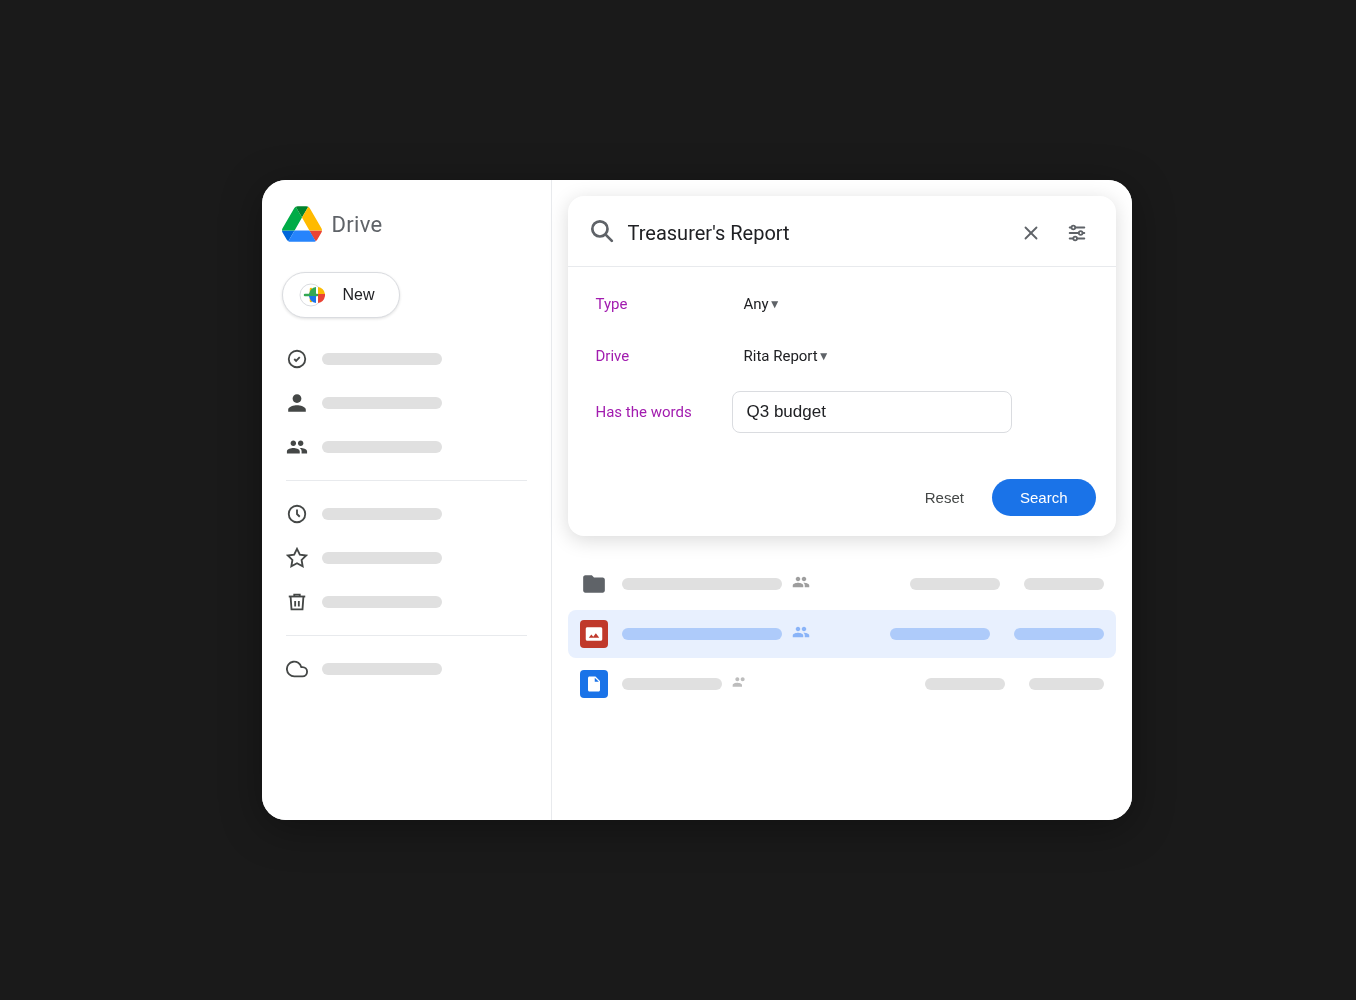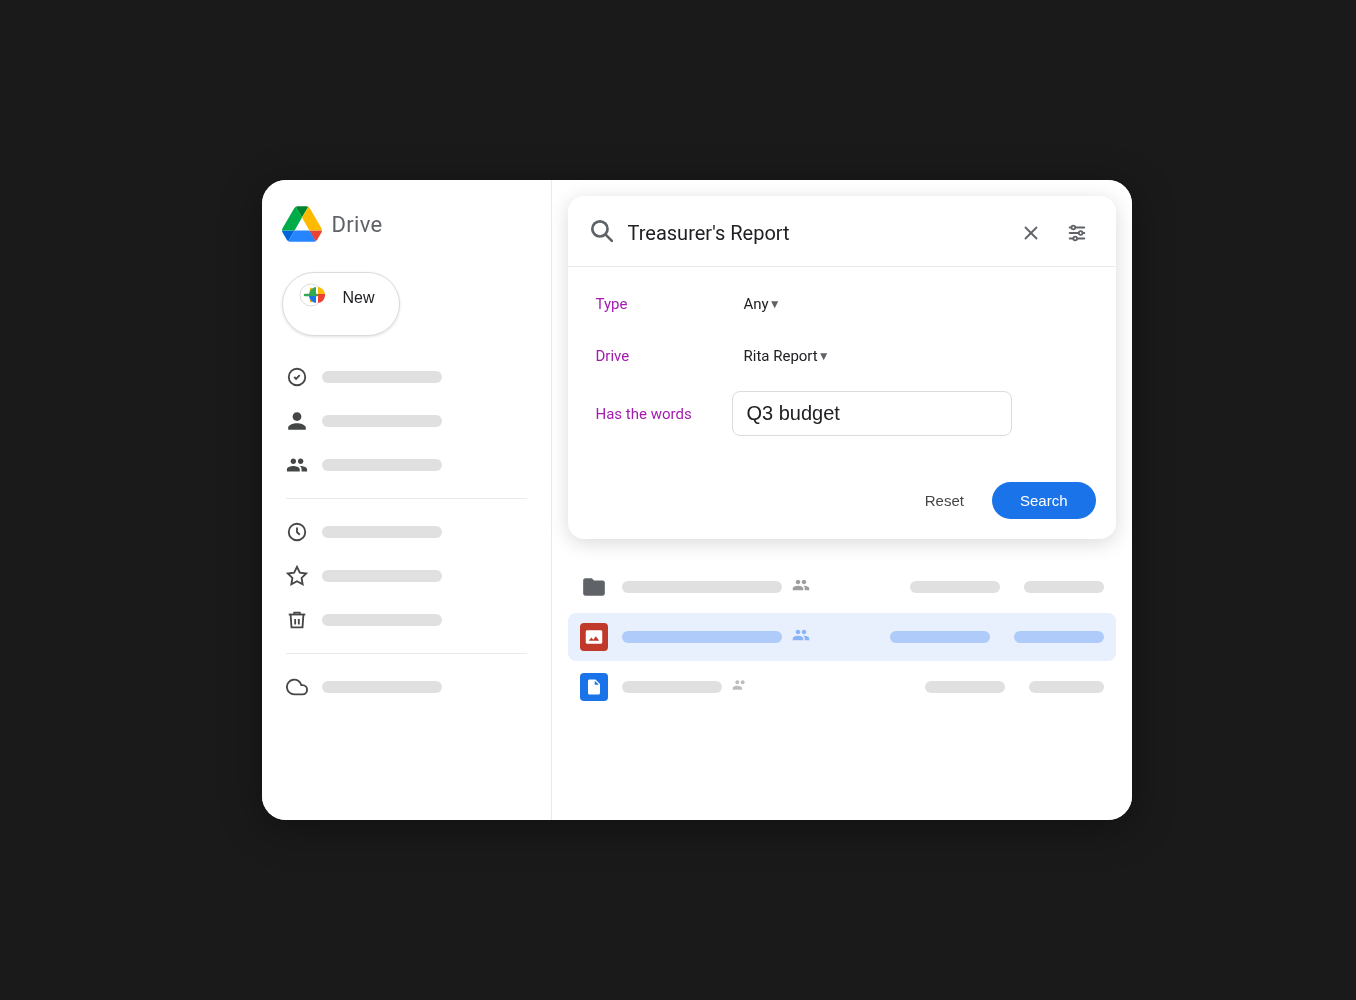--- a/index.html
+++ b/index.html
@@ -49,26 +49,26 @@
 
     .drive-title {
       font-size: 22px;
       color: #5f6368;
       font-weight: 400;
       letter-spacing: 0.3px;
     }
 
     .new-btn {
       display: flex;
-      align-items: flex-end;
+      align-items: center;
       gap: 10px;
       background: #fff;
       border: 1px solid #dadce0;
       border-radius: 50px;
-      padding: 10px 24px 28px 16px;
+      padding: 10px 24px 10px 16px;
       margin: 8px 20px 20px 20px;
       cursor: pointer;
       font-size: 16px;
       font-weight: 500;
       color: #202124;
       box-shadow: 0 1px 3px rgba(0,0,0,0.12);
       width: fit-content;
     }
 
     .new-btn-icon {
@@ -203,21 +203,21 @@
 
     .filter-select .chevron {
       font-size: 12px;
       color: #5f6368;
     }
 
     .filter-input {
       border: 1px solid #dadce0;
       border-radius: 8px;
       padding: 10px 14px;
-      font-size: 20px;
+      font-size: 17px;
       color: #202124;
       width: 280px;
       outline: none;
     }
 
     .search-actions {
       display: flex;
       justify-content: flex-end;
       gap: 8px;
       padding: 8px 20px 20px 20px;

